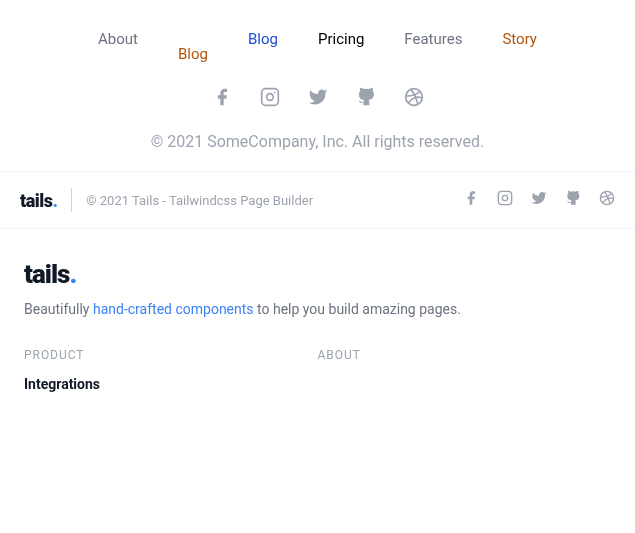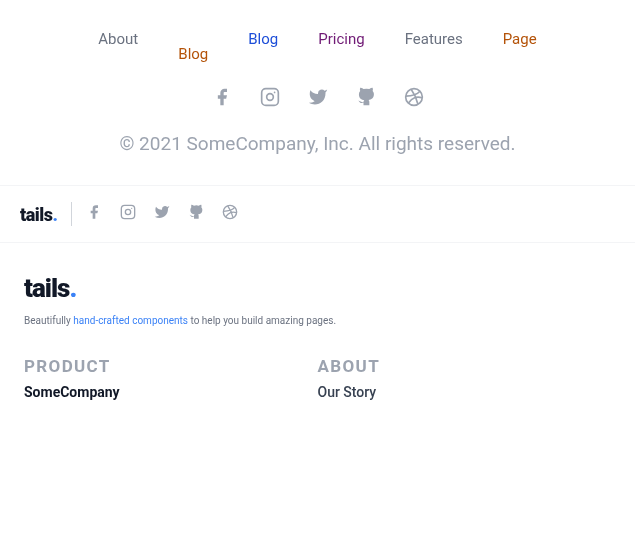--- a/index.html
+++ b/index.html
@@ -24,39 +24,38 @@
       margin-bottom: 24px;
     }
     .footer-nav a {
       text-decoration: none;
       font-size: 15px;
       color: #6b7280;
     }
     .footer-nav a.colored-about { color: #6b7280; }
     .footer-nav a.colored-blog { color: #b45309; margin-top: 15px; }
     .footer-nav a.colored-team { color: #1d4ed8; }
-    .footer-nav a.colored-pricing { color: #701a75; }
+    .footer-nav a.colored-pricing { color: #000000; }
     .footer-nav a.colored-contact { color: #6b7280; }
     .footer-nav a.colored-terms { color: #b45309; }
 
     .social-icons-row {
       display: flex;
       justify-content: center;
       gap: 28px;
       margin-bottom: 20px;
     }
     .social-icon {
       color: #9ca3af;
       font-size: 20px;
       cursor: pointer;
     }
     .copyright-text {
       color: #9ca3af;
-      font-size: 19px;
-      margin-bottom: 10px;
+      font-size: 16px;
     }
 
     
     .footer-section-2 {
       display: flex;
       align-items: center;
       padding: 16px 20px;
       border-bottom: 1px solid #f3f4f6;
       background: #fff;
     }
@@ -100,43 +99,43 @@
       font-weight: 900;
       font-size: 26px;
       color: #111827;
       letter-spacing: -1px;
       margin-bottom: 10px;
     }
     .tails-brand-large .dot {
       color: #3b82f6;
     }
     .tagline {
-      font-size: 10px;
+      font-size: 14px;
       color: #6b7280;
       margin-bottom: 28px;
       line-height: 1.5;
     }
     .tagline .highlight {
       color: #3b82f6;
     }
 
     .footer-columns {
       display: flex;
       gap: 0;
     }
     .footer-col {
       flex: 1;
     }
     .col-heading {
-      font-size: 17px;
-      font-weight: 700;
+      font-size: 12px;
+      font-weight: 400;
       color: #9ca3af;
       letter-spacing: 0.08em;
       text-transform: uppercase;
-      margin-bottom: 8px;
+      margin-bottom: 14px;
     }
     .col-link {
       display: block;
       font-size: 14px;
       color: #374151;
       text-decoration: none;
       margin-bottom: 10px;
       font-weight: 500;
     }
     .col-link.bold-link {
@@ -159,21 +158,21 @@
 </head>
 <body>
 
 <div class="footer-section-1">
   <nav class="footer-nav">
     <a href="#" class="colored-about">About</a>
     <a href="#" class="colored-blog">Blog</a>
     <a href="#" class="colored-team">Blog</a>
     <a href="#" class="colored-pricing">Pricing</a>
     <a href="#" class="colored-contact">Features</a>
-    <a href="#" class="colored-terms">Page</a>
+    <a href="#" class="colored-terms">Story</a>
   </nav>
 
   <div class="social-icons-row">
 
     <span class="social-icon">
       <svg class="svg-icon" viewBox="0 0 24 24" xmlns="http://www.w3.org/2000/svg">
         <path d="M18 2h-3a5 5 0 0 0-5 5v3H7v4h3v8h4v-8h3l1-4h-4V7a1 1 0 0 1 1-1h3z"></path>
       </svg>
     </span>
 
@@ -206,20 +205,21 @@
   </div>
 
   <div class="copyright-text">© 2021 SomeCompany, Inc. All rights reserved.</div>
 </div>
 
 <div class="footer-section-2">
   <span class="tails-brand-small">
     <span>tails</span><span class="dot">.</span>
   </span>
   <div class="divider-vertical"></div>
+  <span class="tails-copyright">© 2021 Tails - Tailwindcss Page Builder</span>
 
   <div class="social-icons-row-sm">
     <span class="social-icon-sm">
       <svg class="svg-icon-sm" viewBox="0 0 24 24">
           <path d="M18 2h-3a5 5 0 0 0-5 5v3H7v4h3v8h4v-8h3l1-4h-4V7a1 1 0 0 1 1-1h3z"></path>
         </svg>
     </span>
     <span class="social-icon-sm">
       <svg class="svg-icon-sm" viewBox="0 0 24 24">
         <rect x="2" y="2" width="20" height="20" rx="5" ry="5" fill="none" stroke="#9ca3af" stroke-width="2"></rect>
@@ -250,20 +250,19 @@
   <div class="tails-brand-large">
     <span>tails</span><span class="dot">.</span>
   </div>
   <p class="tagline">
     <span>Beautifully </span><span class="highlight">hand-crafted components</span><span> to help you build amazing pages.</span>
   </p>
 
   <div class="footer-columns">
     <div class="footer-col">
       <div class="col-heading">PRODUCT</div>
-      <a href="#" class="col-link bold-link">SomeCompany</a>
+      <a href="#" class="col-link bold-link">Integrations</a>
     </div>
     <div class="footer-col">
       <div class="col-heading">ABOUT</div>
-      <a href="#" class="col-link">Our Story</a>
     </div>
   </div>
 </div>
 
 </body></html>

